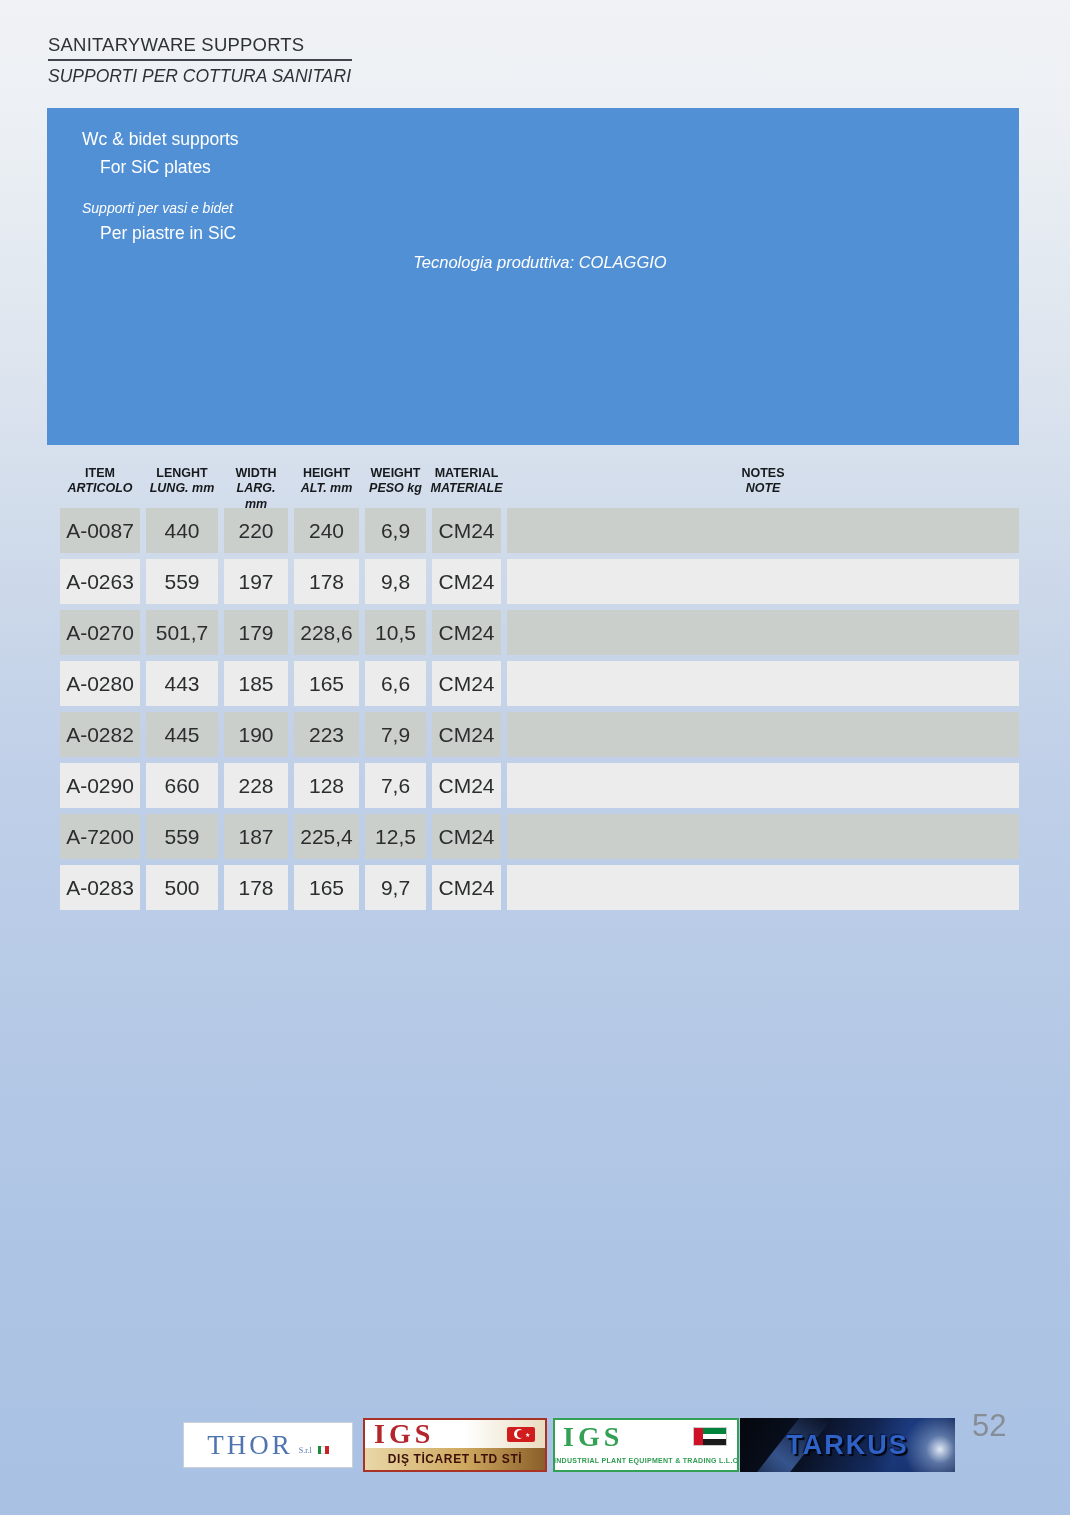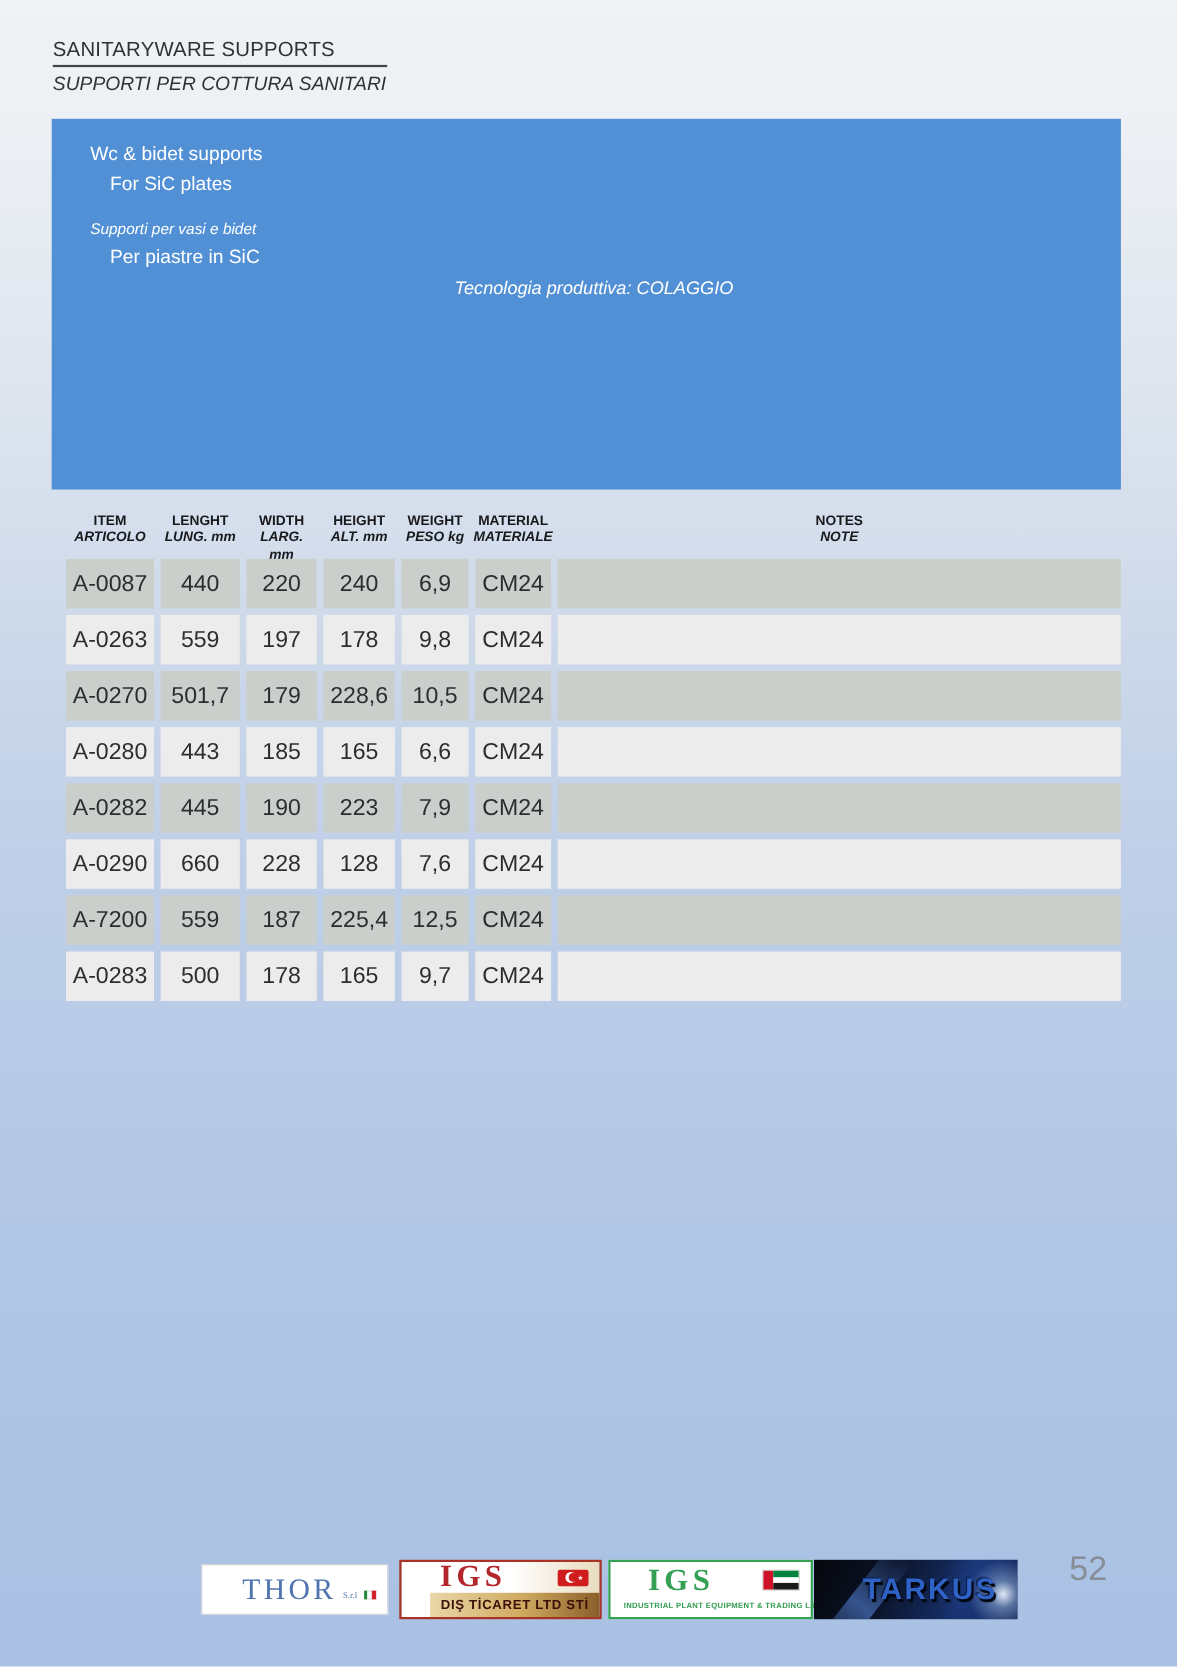--- a/index.html
+++ b/index.html
@@ -45,21 +45,21 @@
   }
   .hcell .it { font-style:italic; }
   .cell {
     display:flex; align-items:center; justify-content:center;
     font-size:21px; color:#2b2d2f;
   }
   .row-dark  { background:#cbcfcc; }
   .row-light { background:#ebeceb; }
 
   
-  .logo { position:absolute; top:1418px; height:54px;padding-left:26px; }
+  .logo { position:absolute; top:1418px; height:54px; }
 
   .thor-logo {
     left:183px; top:1422px; width:170px; height:46px;
     background:#ffffff; border:1px solid #ccd1d6;
     display:flex; align-items:center; justify-content:center; gap:6px;
   }
   .thor-text { font-family:"Liberation Serif", serif; font-size:27px; letter-spacing:3px; color:#4f74b0; }
   .thor-suffix { font-family:"Liberation Serif", serif; font-size:8px; color:#4f74b0; margin-top:10px; }
   .flag-it { width:11px; height:8px; margin-top:9px; display:flex; }
   .flag-it i { flex:1; } .flag-it i:nth-child(1){background:#1d8a3c;} .flag-it i:nth-child(2){background:#fff;border-top:1px solid #ddd;border-bottom:1px solid #ddd;} .flag-it i:nth-child(3){background:#cd212a;}
@@ -90,21 +90,21 @@
   .flag-uae { margin-left:auto; margin-right:10px; width:34px; height:19px; display:flex; border:1px solid #ccc; }
   .flag-uae .bar { width:9px; background:#ce1126; }
   .flag-uae .stripes { flex:1; display:flex; flex-direction:column; }
   .flag-uae .stripes i { flex:1; } .flag-uae .stripes i:nth-child(1){background:#00843d;} .flag-uae .stripes i:nth-child(2){background:#fff;} .flag-uae .stripes i:nth-child(3){background:#1a1a1a;}
   .igs-uae-band {
     height:14px; display:flex; align-items:center; justify-content:center;
     font-size:7px; font-weight:bold; color:#2f9b50; letter-spacing:.3px; white-space:nowrap; margin-bottom:3px;
   }
 
   .tarkus-logo {
-    left:740px; width:185px; overflow:hidden; position:absolute;
+    left:740px; width:215px; overflow:hidden; position:absolute;
     background:
       radial-gradient(circle at 93% 58%, rgba(235,244,255,.95) 0%, rgba(150,185,240,.55) 7%, rgba(40,80,170,.3) 18%, rgba(0,0,0,0) 34%),
       linear-gradient(115deg,#05070c 0%,#0a1226 35%,#17316c 72%,#0b1430 100%);
     display:flex; align-items:center; justify-content:center;
   }
   .tarkus-streak {
     position:absolute; left:30px; top:-18px; width:26px; height:120px;
     background:linear-gradient(180deg,rgba(90,140,230,.0),rgba(90,140,230,.55),rgba(90,140,230,.0));
     transform:rotate(38deg);
   }

